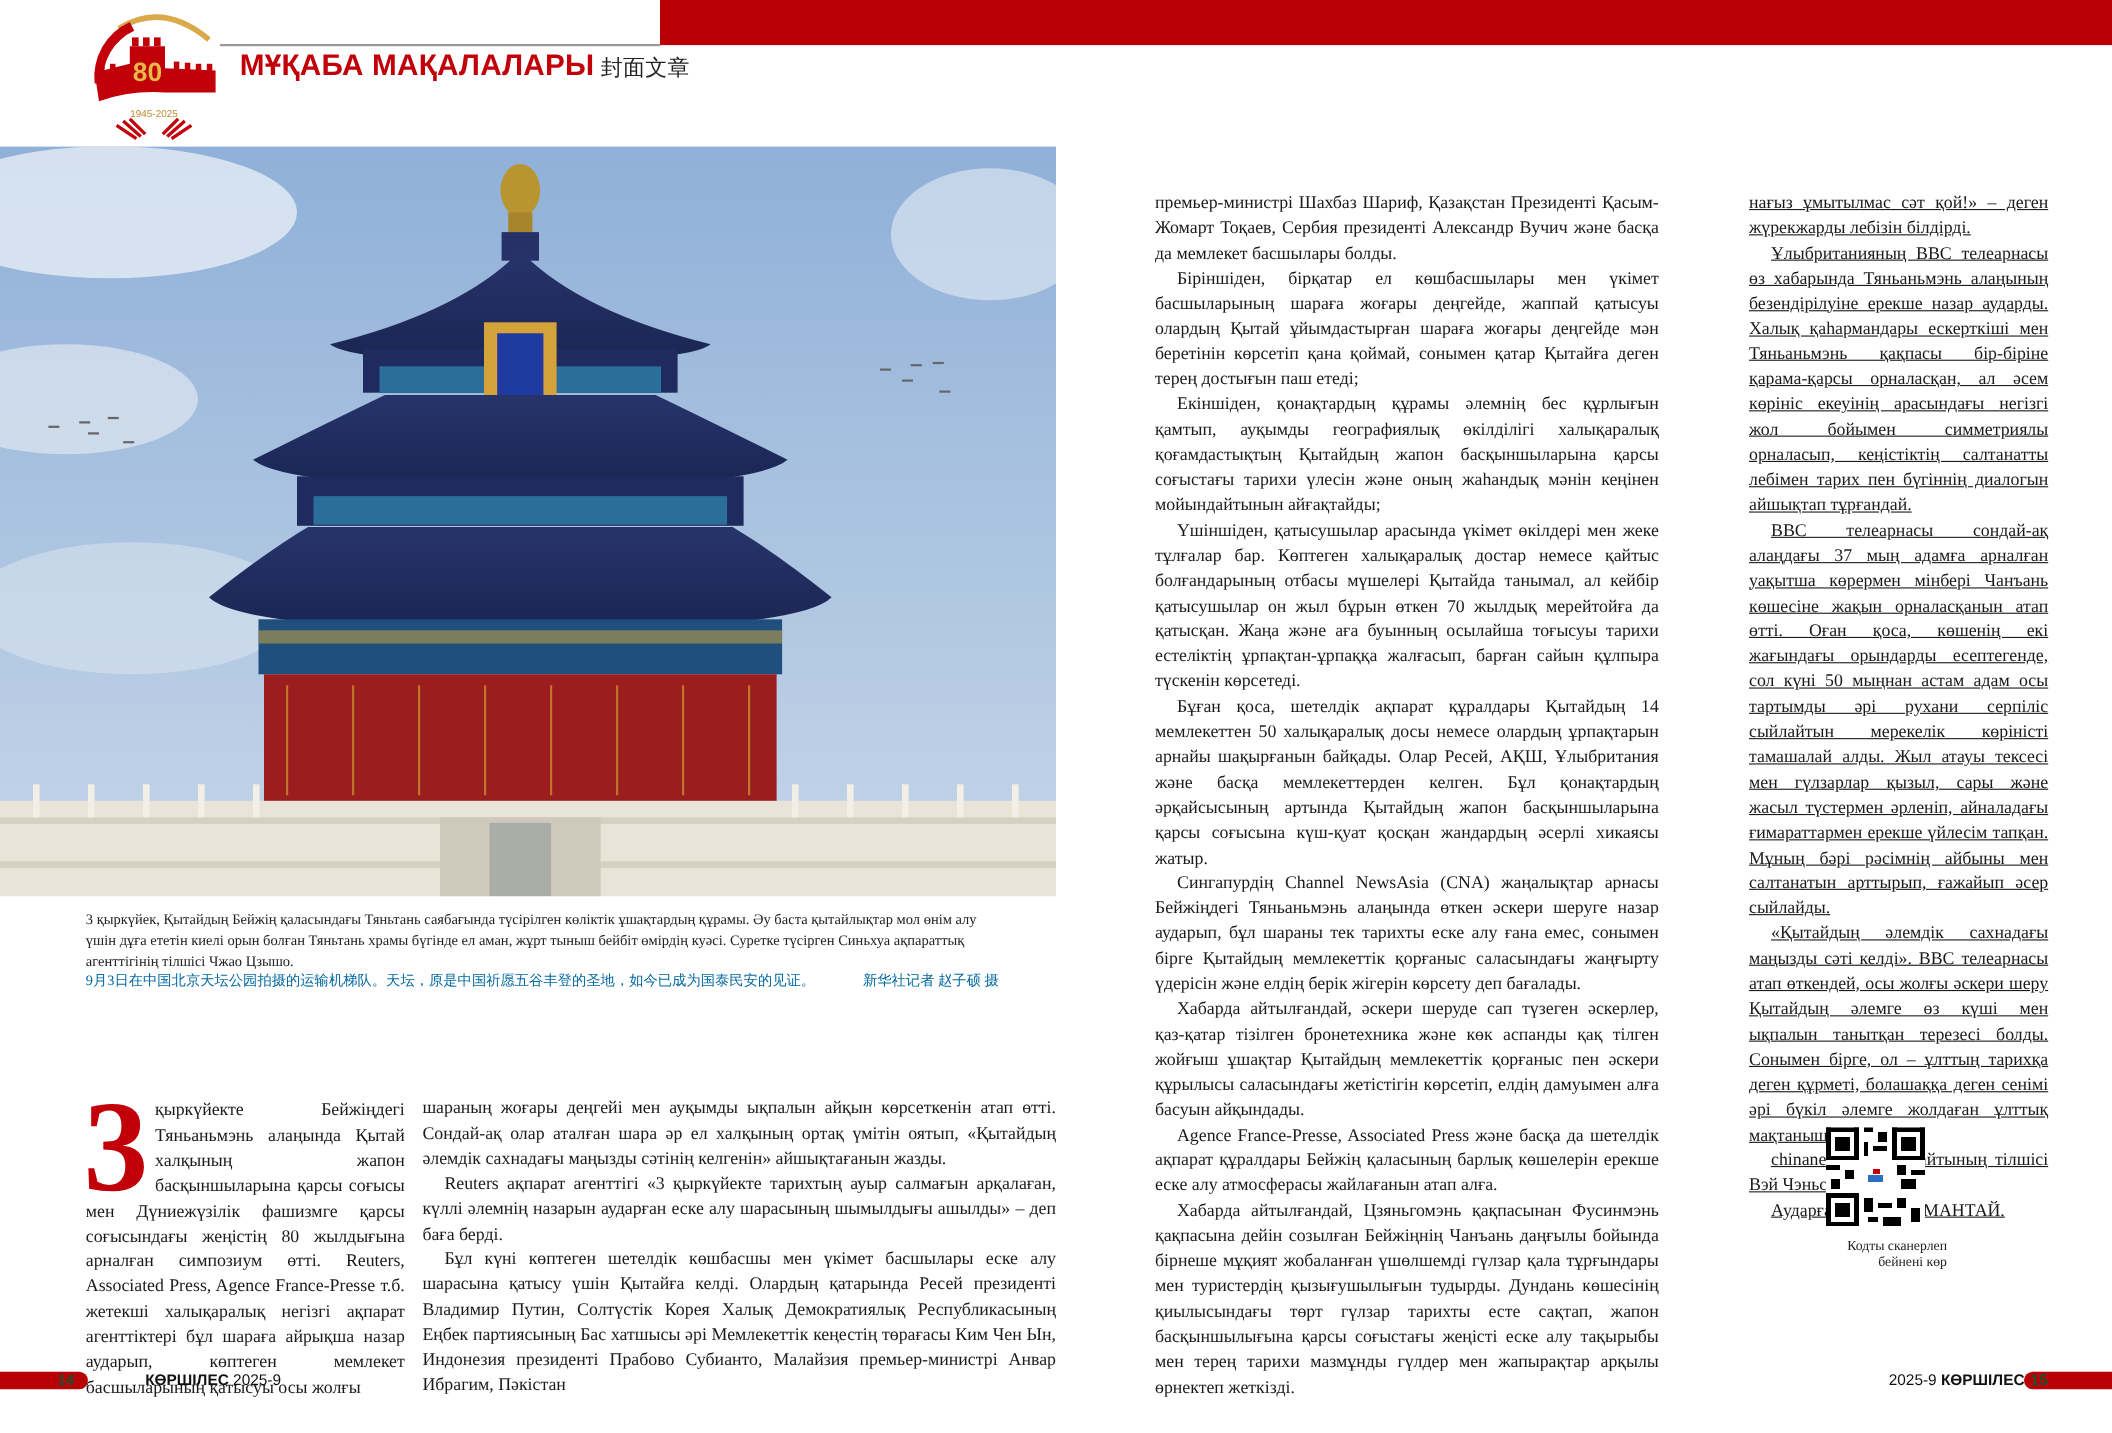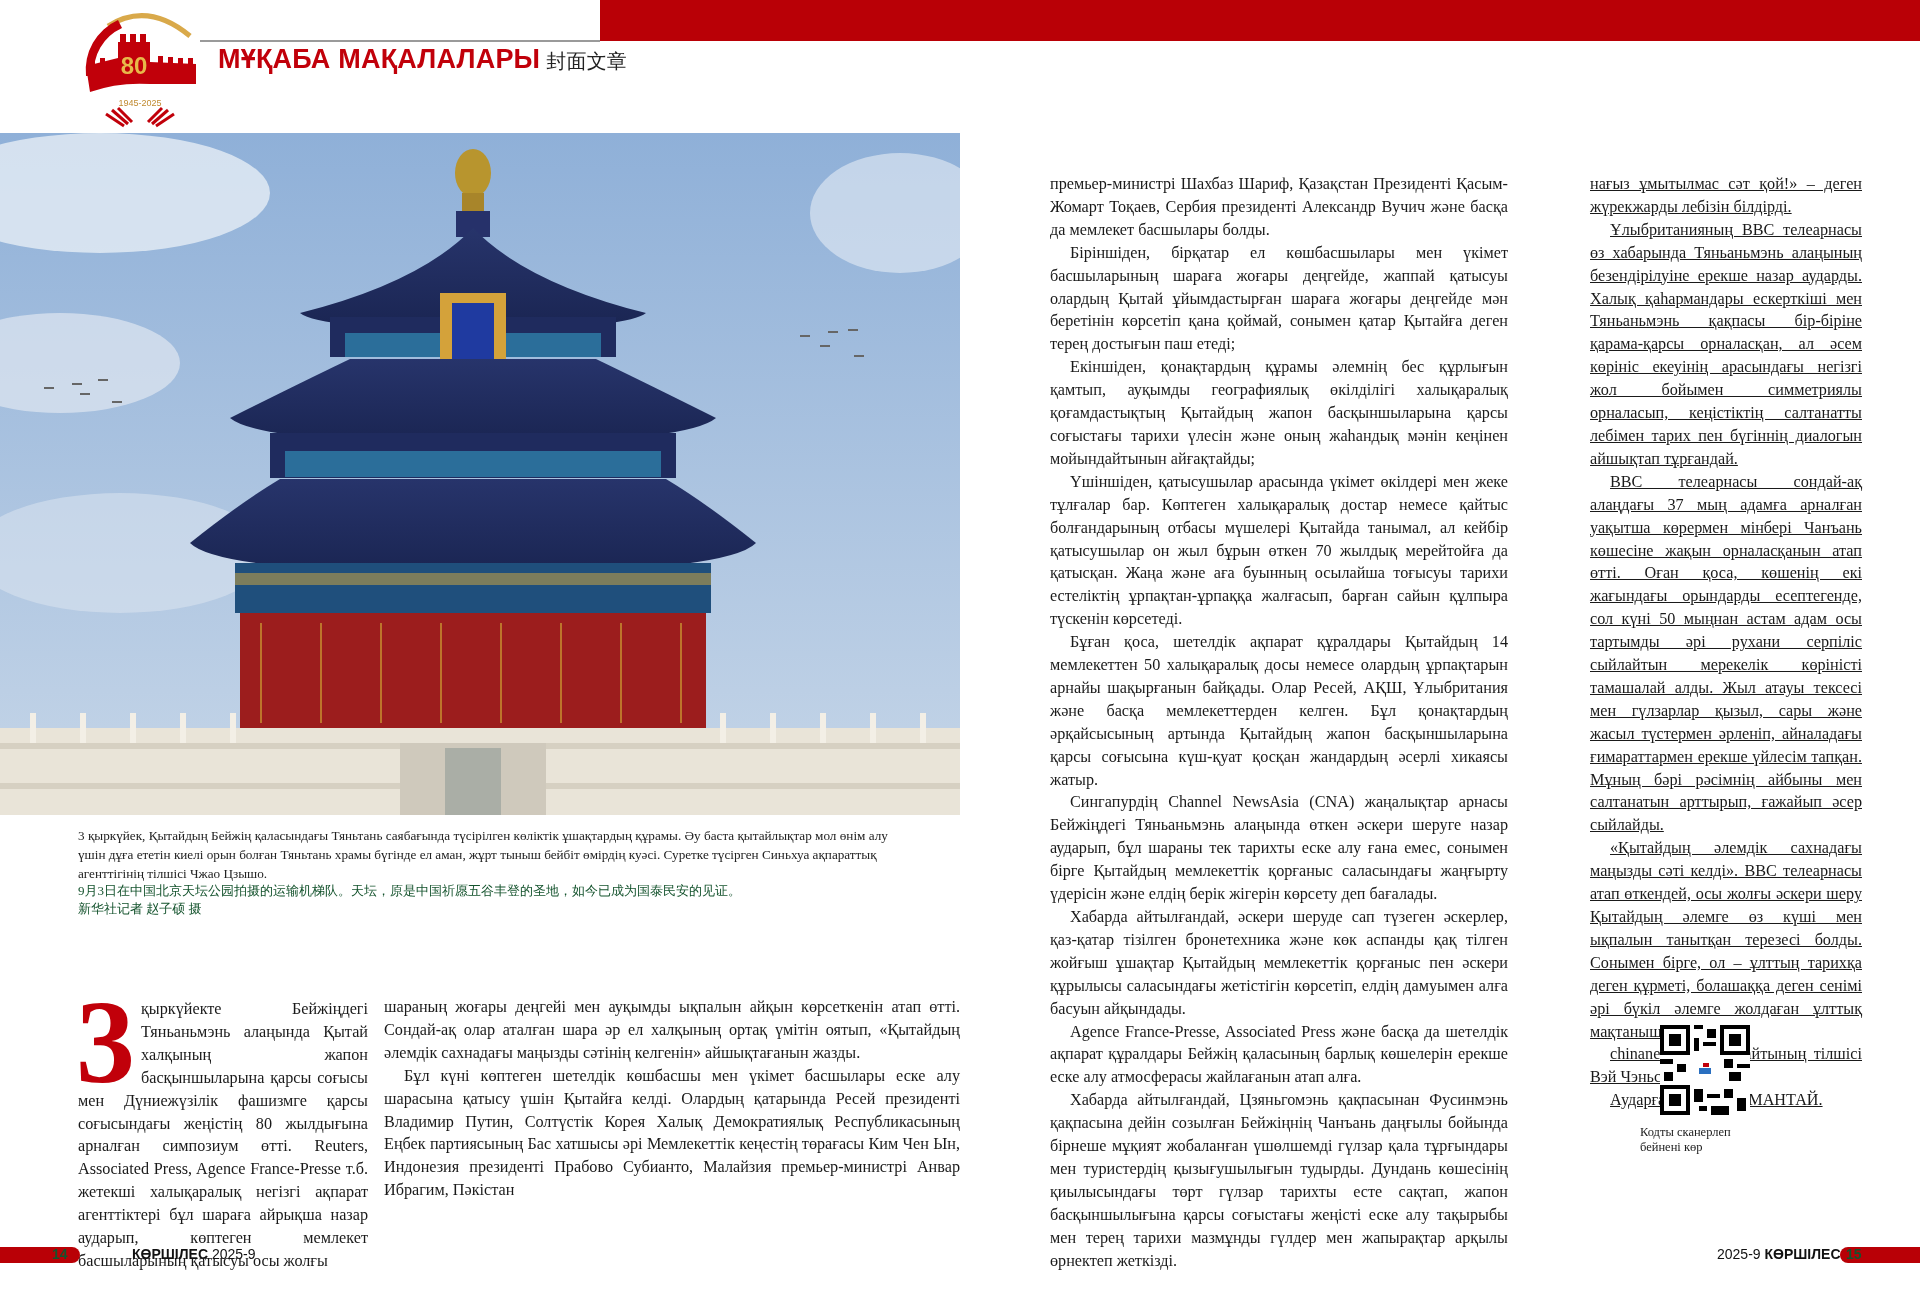--- a/index.html
+++ b/index.html
@@ -4,32 +4,32 @@
 <style>
   html,body{margin:0;padding:0;background:#fff;}
   body{width:1920px;height:1303px;position:relative;overflow:hidden;font-family:"Liberation Serif",serif;color:#1a1a1a;}
   .topbar{position:absolute;left:600px;top:0;width:1320px;height:41px;background:#b90006;}
   .topline{position:absolute;left:200px;top:40px;width:400px;height:2px;background:#9a9a9a;}
   .logo{position:absolute;left:78px;top:6px;width:125px;height:125px;}
   .section-title{position:absolute;left:218px;top:44px;font-family:"Liberation Sans",sans-serif;font-weight:bold;font-size:27px;color:#c1000a;letter-spacing:0.2px;white-space:nowrap;text-align:center;}
   .section-title .zh{color:#222;font-size:20px;font-weight:normal;margin-left:6px;}
   .photo{position:absolute;left:0;top:133px;width:960px;height:682px;overflow:hidden;}
   .caption{position:absolute;left:78px;top:826px;width:810px;font-size:13.2px;line-height:19px;color:#222;}
-  .caption-zh{position:absolute;left:78px;top:882px;width:830px;font-size:13px;color:#14532d;display:flex;justify-content:space-between;flex-direction:column;}
+  .caption-zh{position:absolute;left:78px;top:882px;width:830px;font-size:13px;color:#0369a1;display:flex;justify-content:space-between;}
   .col{position:absolute;font-size:16.2px;line-height:22.9px;text-align:justify;}
   .col p{margin:0;text-indent:20px;}
   .col p.noind{text-indent:0;margin-top:42px;}
   .col1{left:78px;top:956px;width:290px;}
   .col2{left:384px;top:954px;width:576px;}
   .col3{left:1050px;top:131px;width:458px;}
   .col4{left:1590px;top:131px;width:272px;text-decoration:underline;}
   .dropcap{float:left;font-size:118px;line-height:86px;color:#c1000a;font-weight:bold;margin:2px 6px -6px -2px;font-family:"Liberation Serif",serif;}
   .endmark{display:inline-block;width:9px;height:9px;background:#c1000a;margin-left:5px;}
   .qr{position:absolute;left:1660px;top:1025px;width:90px;height:90px;}
-  .qr-label{position:absolute;left:1640px;top:1125px;width:130px;text-align:left;font-size:12.5px;line-height:15px;color:#222;}
+  .qr-label{position:absolute;left:1640px;top:1125px;width:130px;text-align:right;font-size:12.5px;line-height:15px;color:#222;}
   .footer-left-bar{position:absolute;left:0;top:1247px;width:80px;height:16px;background:#b90006;border-radius:0 9px 9px 0;}
   .footer-right-bar{position:absolute;left:1840px;top:1247px;width:80px;height:16px;background:#b90006;border-radius:9px 0 0 9px;}
   .folio{position:absolute;font-family:"Liberation Sans",sans-serif;font-size:14px;font-weight:bold;color:#14532d;top:1246px;}
   .mag{position:absolute;font-family:"Liberation Sans",sans-serif;font-size:14px;color:#111;top:1246px;white-space:nowrap;}
   .mag b{font-weight:bold;}
 </style>
 </head>
 <body>
 
 <div class="topbar"></div>
@@ -159,20 +159,21 @@
   <span>9月3日在中国北京天坛公园拍摄的运输机梯队。天坛，原是中国祈愿五谷丰登的圣地，如今已成为国泰民安的见证。</span>
   <span>新华社记者 赵子硕 摄</span>
 </div>
 
 <div class="col col1">
   <p class="noind"><span class="dropcap">3</span><span>қыркүйекте Бейжіңдегі Тяньаньмэнь алаңында Қытай халқының жапон басқыншыларына қарсы соғысы мен Дүниежүзілік фашизмге қарсы соғысындағы жеңістің 80 жылдығына арналған симпозиум өтті. Reuters, Associated Press, Agence France-Presse т.б. жетекші халықаралық негізгі ақпарат агенттіктері бұл шараға айрықша назар аударып, көптеген мемлекет басшыларының қатысуы осы жолғы</span></p>
 </div>
 
 <div class="col col2">
   <p class="noind">шараның жоғары деңгейі мен ауқымды ықпалын айқын көрсеткенін атап өтті. Сондай-ақ олар аталған шара әр ел халқының ортақ үмітін оятып, «Қытайдың әлемдік сахнадағы маңызды сәтінің келгенін» айшықтағанын жазды.</p>
+  <p>Reuters ақпарат агенттігі «3 қыркүйекте тарихтың ауыр салмағын арқалаған, күллі әлемнің назарын аударған еске алу шарасының шымылдығы ашылды» – деп баға берді.</p>
   <p>Бұл күні көптеген шетелдік көшбасшы мен үкімет басшылары еске алу шарасына қатысу үшін Қытайға келді. Олардың қатарында Ресей президенті Владимир Путин, Солтүстік Корея Халық Демократиялық Республикасының Еңбек партиясының Бас хатшысы әрі Мемлекеттік кеңестің төрағасы Ким Чен Ын, Индонезия президенті Прабово Субианто, Малайзия премьер-министрі Анвар Ибрагим, Пәкістан</p>
 </div>
 
 <div class="col col3">
   <p class="noind">премьер-министрі Шахбаз Шариф, Қазақстан Президенті Қасым-Жомарт Тоқаев, Сербия президенті Александр Вучич және басқа да мемлекет басшылары болды.</p>
   <p>Біріншіден, бірқатар ел көшбасшылары мен үкімет басшыларының шараға жоғары деңгейде, жаппай қатысуы олардың Қытай ұйымдастырған шараға жоғары деңгейде мән беретінін көрсетіп қана қоймай, сонымен қатар Қытайға деген терең достығын паш етеді;</p>
   <p>Екіншіден, қонақтардың құрамы әлемнің бес құрлығын қамтып, ауқымды географиялық өкілдiлігі халықаралық қоғамдастықтың Қытайдың жапон басқыншыларына қарсы соғыстағы тарихи үлесін және оның жаһандық мәнін кеңінен мойындайтынын айғақтайды;</p>
   <p>Үшіншіден, қатысушылар арасында үкімет өкілдері мен жеке тұлғалар бар. Көптеген халықаралық достар немесе қайтыс болғандарының отбасы мүшелері Қытайда танымал, ал кейбір қатысушылар он жыл бұрын өткен 70 жылдық мерейтойға да қатысқан. Жаңа және аға буынның осылайша тоғысуы тарихи естеліктің ұрпақтан-ұрпаққа жалғасып, барған сайын құлпыра түскенін көрсетеді.</p>
   <p>Бұған қоса, шетелдік ақпарат құралдары Қытайдың 14 мемлекеттен 50 халықаралық досы немесе олардың ұрпақтарын арнайы шақырғанын байқады. Олар Ресей, АҚШ, Ұлыбритания және басқа мемлекеттерден келген. Бұл қонақтардың әрқайсысының артында Қытайдың жапон басқыншыларына қарсы соғысына күш-қуат қосқан жандардың әсерлі хикаясы жатыр.</p>
   <p>Сингапурдің Channel NewsAsia (CNA) жаңалықтар арнасы Бейжіңдегі Тяньаньмэнь алаңында өткен әскери шеруге назар аударып, бұл шараны тек тарихты еске алу ғана емес, сонымен бірге Қытайдың мемлекеттік қорғаныс саласындағы жаңғырту үдерісін және елдің берік жігерін көрсету деп бағалады.</p>

